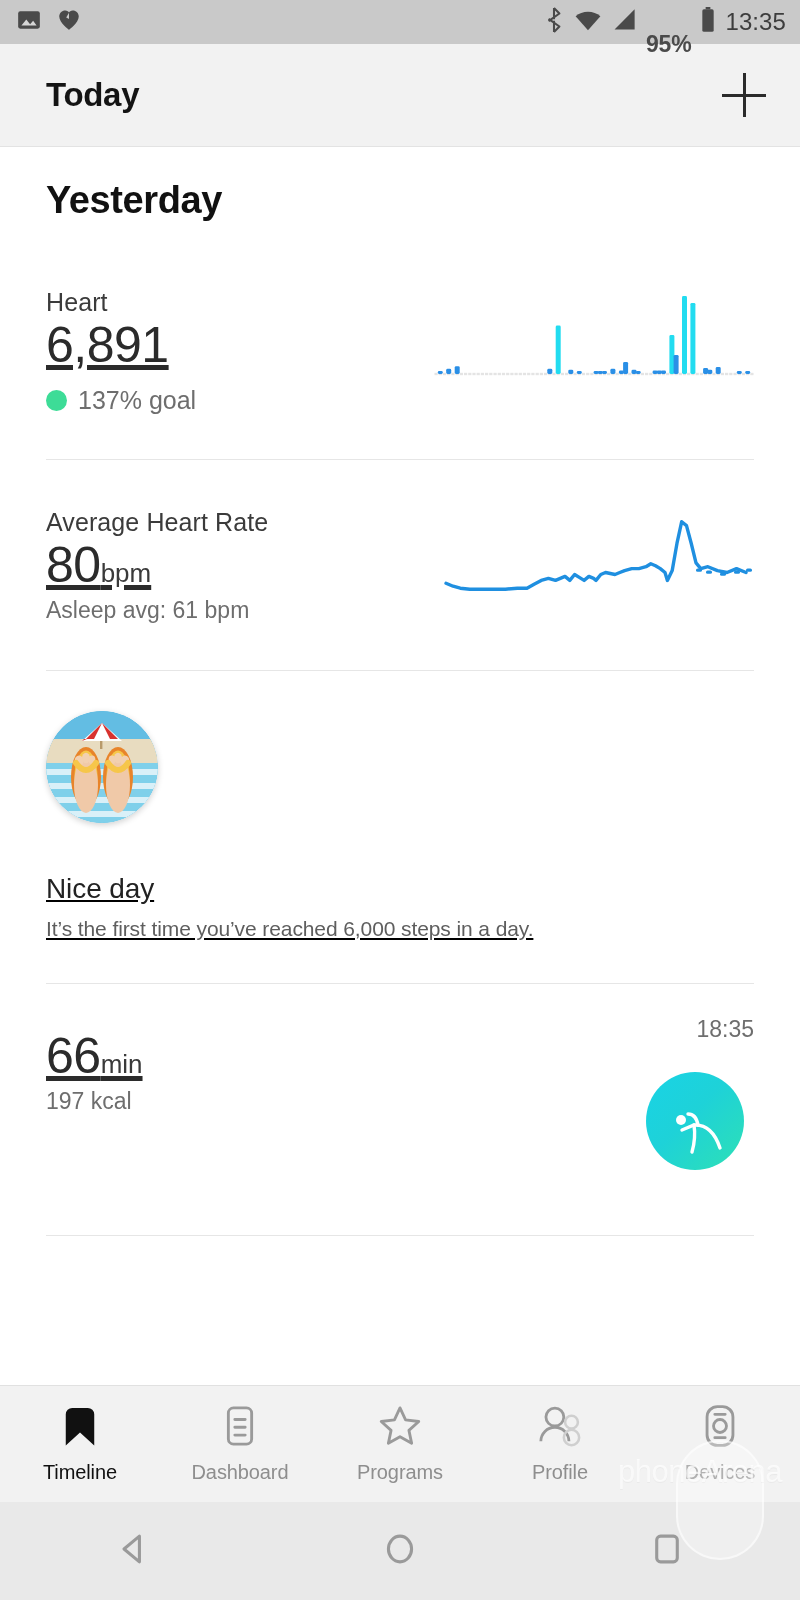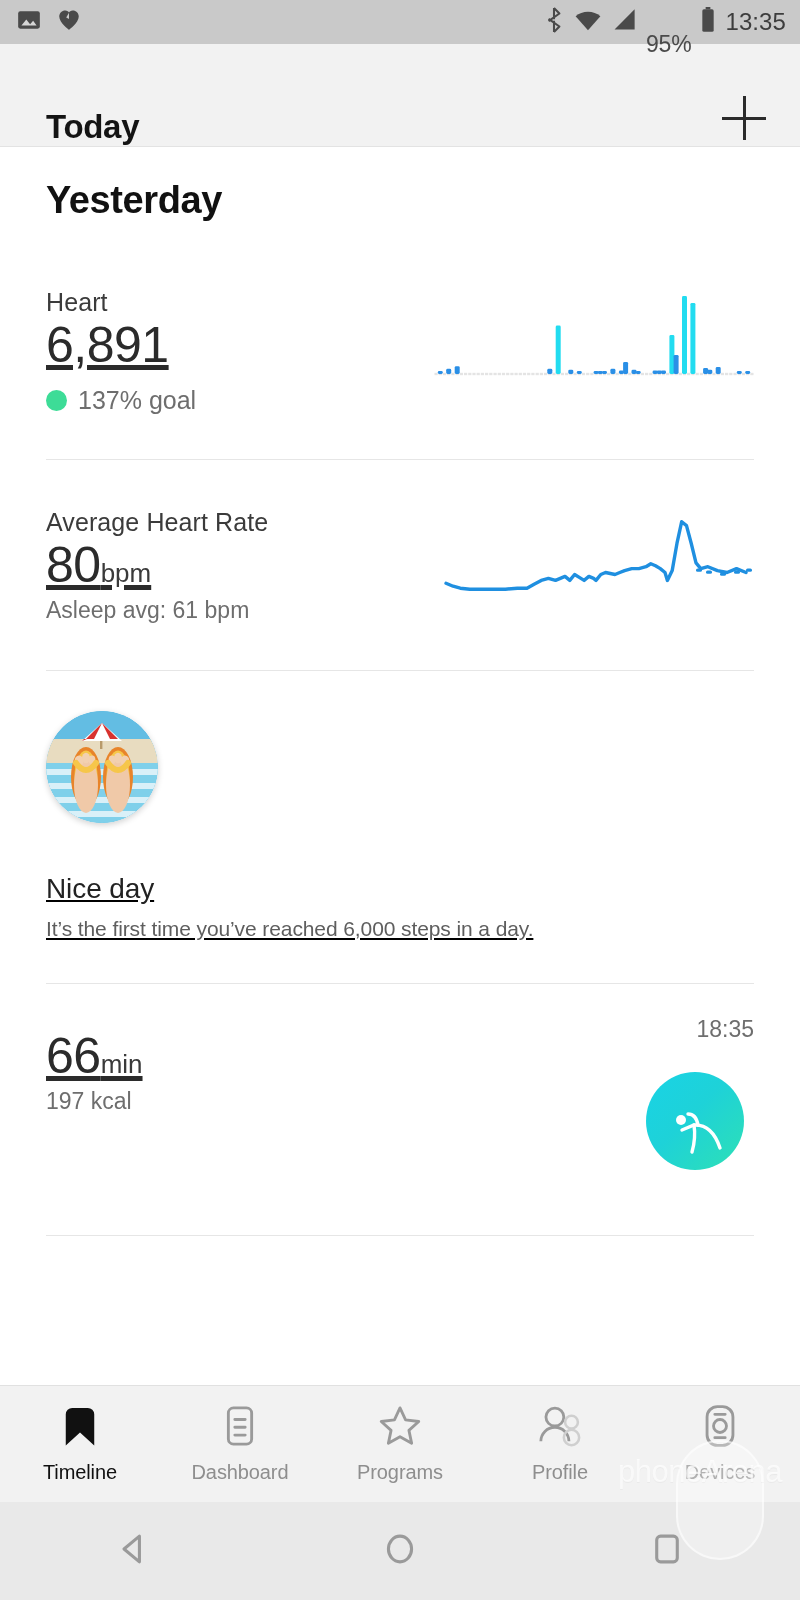--- a/index.html
+++ b/index.html
@@ -13,27 +13,27 @@
 
   
   .statusbar {
     height:44px; background:#c9c9c9;
     display:flex; align-items:center;
     padding:0 14px 0 16px; gap:10px;
   }
   .sb-left { display:flex; align-items:center; gap:14px; }
   .sb-right { margin-left:auto; display:flex; align-items:center; gap:9px; }
   .sb-ico { display:block; }
-  .sb-batt-text { font-size:23px; color:#4a4a4a; font-weight:400; letter-spacing:-.2px;margin-top:44px; }
+  .sb-batt-text { font-size:23px; color:#4a4a4a; font-weight:700; letter-spacing:-.2px;margin-top:44px; }
   .sb-clock { font-size:24px; color:#3d3d3d; font-weight:500; letter-spacing:.1px; }
 
   
   .topbar {
     height:103px; background:#f2f2f2;
-    display:flex; align-items:flex-end;
+    display:flex; align-items:center;
     padding:0 28px 0 46px;
     border-bottom:1px solid #e3e3e3;
   }
   .topbar-title { font-size:33px; font-weight:700; color:#141414; letter-spacing:-.3px; }
   .topbar-add { margin-left:auto; width:56px; height:56px; position:relative; }
   .topbar-add:before, .topbar-add:after {
     content:""; position:absolute; background:#2b2b2b;
   }
   .topbar-add:before { left:6px; right:6px; top:50%; height:3px; margin-top:-1.5px; }
   .topbar-add:after  { top:6px; bottom:6px; left:50%; width:3px; margin-left:-1.5px; }

